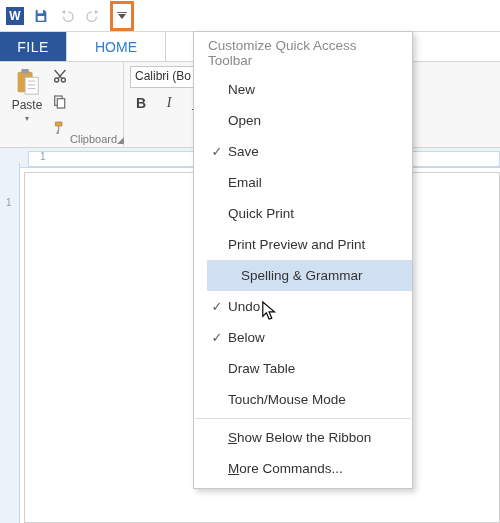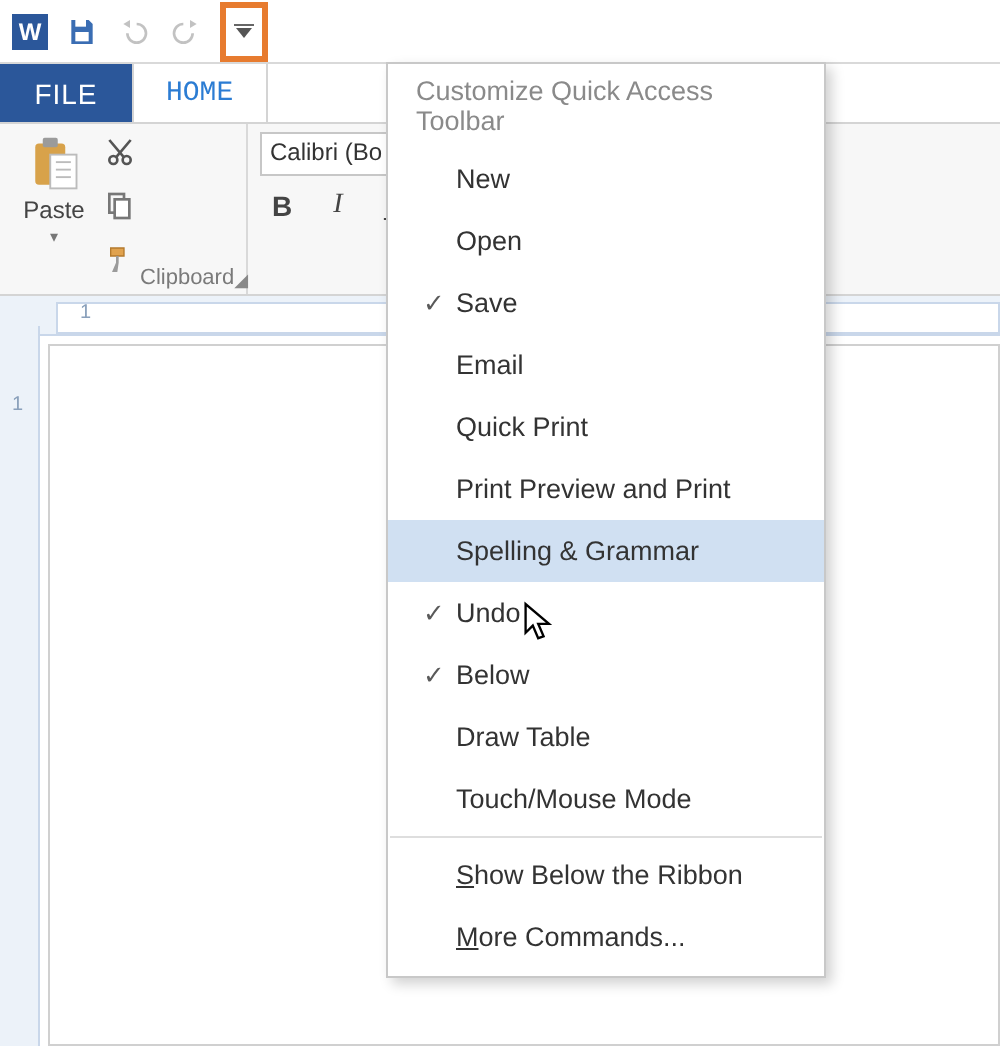--- a/index.html
+++ b/index.html
@@ -12,21 +12,21 @@
   .qat-btn { width:26px; height:26px; display:flex; align-items:center; justify-content:center; color:#777; }
   .qat-btn svg { width:16px; height:16px; }
   .qat-dd-box { border:3px solid #e77b2f; width:24px; height:30px; display:flex; align-items:center; justify-content:center; margin-left:4px;}
   .qat-dd-inner { width:14px; height:20px; display:flex; flex-direction:column; align-items:center; justify-content:center; gap:1px;}
   .qat-line { width:10px; height:1px; background:#666;}
   .qat-tri { width:0;height:0;border-left:4px solid transparent;border-right:4px solid transparent;border-top:5px solid #555;}
 
   
   .tabs { height:30px; display:flex; align-items:stretch; background:#fff; border-bottom:1px solid #d4d4d4;}
   .tab-file { background:#2b579a; color:#fff; width:66px; display:flex; align-items:center; justify-content:center; font-size:14px; letter-spacing:0.5px;}
-  .tab { padding:0 16px; display:flex; align-items:center; font-size:14px; color:#666; border-right:1px solid transparent; border-left:1px solid transparent;font-family:Liberation Mono, monospace;}
+  .tab { padding:0 28px; display:flex; align-items:center; font-size:14px; color:#666; border-right:1px solid transparent; border-left:1px solid transparent;}
   .tab.active { color:#2b7cd3; border-left:1px solid #d4d4d4; border-right:1px solid #d4d4d4; background:#fff;}
 
   
   .ribbon { height:86px; background:#f7f7f7; border-bottom:1px solid #d4d4d4; display:flex; }
   .group { border-right:1px solid #d9d9d9; padding:4px 6px 2px 6px; display:flex; flex-direction:row; justify-content:space-between;}
   .group-label-row { display:flex; justify-content:space-between; align-items:flex-end; color:#7a7a7a; font-size:11px; padding:0 2px;}
   .clipboard-main { display:flex; gap:4px;}
   .paste-btn { width:42px; display:flex; flex-direction:column; align-items:center; gap:2px; padding-top:2px;}
   .paste-icon { width:30px; height:28px; display:flex; align-items:center; justify-content:center;}
   .clip-side { display:flex; flex-direction:column; gap:6px; padding-top:2px;}
@@ -48,21 +48,21 @@
   .ruler-h { position:absolute; left:0; top:148px; right:0; height:20px; background:#ecf2f9; border-bottom:1px solid #c9d7ea;}
   .ruler-h::before{content:"";position:absolute;left:28px;top:3px;right:0;height:14px;background:#fff;border:1px solid #c9d7ea;}
   .doc { position:absolute; left:24px; top:172px; right:0; bottom:0; background:#fff; border:1px solid #d0d0d0;}
 
   
   .menu { position:absolute; left:193px; top:31px; width:220px; background:#fff; border:1px solid #c8c8c8; box-shadow:3px 3px 6px rgba(0,0,0,0.18); font-size:13.5px; color:#333; padding-bottom:4px;}
   .menu-title { padding:6px 10px 6px 14px; color:#8a8a8a; font-size:13.5px;}
   .menu-item { height:31px; display:flex; align-items:center; padding-left:12px; cursor:default;}
   .menu-item .chk { width:22px; text-align:center; color:#5a5a5a; font-size:13px;}
   .menu-item .lbl { flex:1;}
-  .menu-item.hover { background:#d0e0f2;}
+  .menu-item.hover { background:#d0e0f2;margin-left:13px;}
   .menu-sep { height:1px; background:#dedede; margin:3px 1px;}
   .mn u { text-decoration:underline; }
 
   .cursor-img { position:absolute; left:261px; top:300px; width:18px; height:22px; pointer-events:none;}
 
   .expand-glyph { font-size:9px; color:#888;}
 </style>
 </head>
 <body>
 <div class="root">

